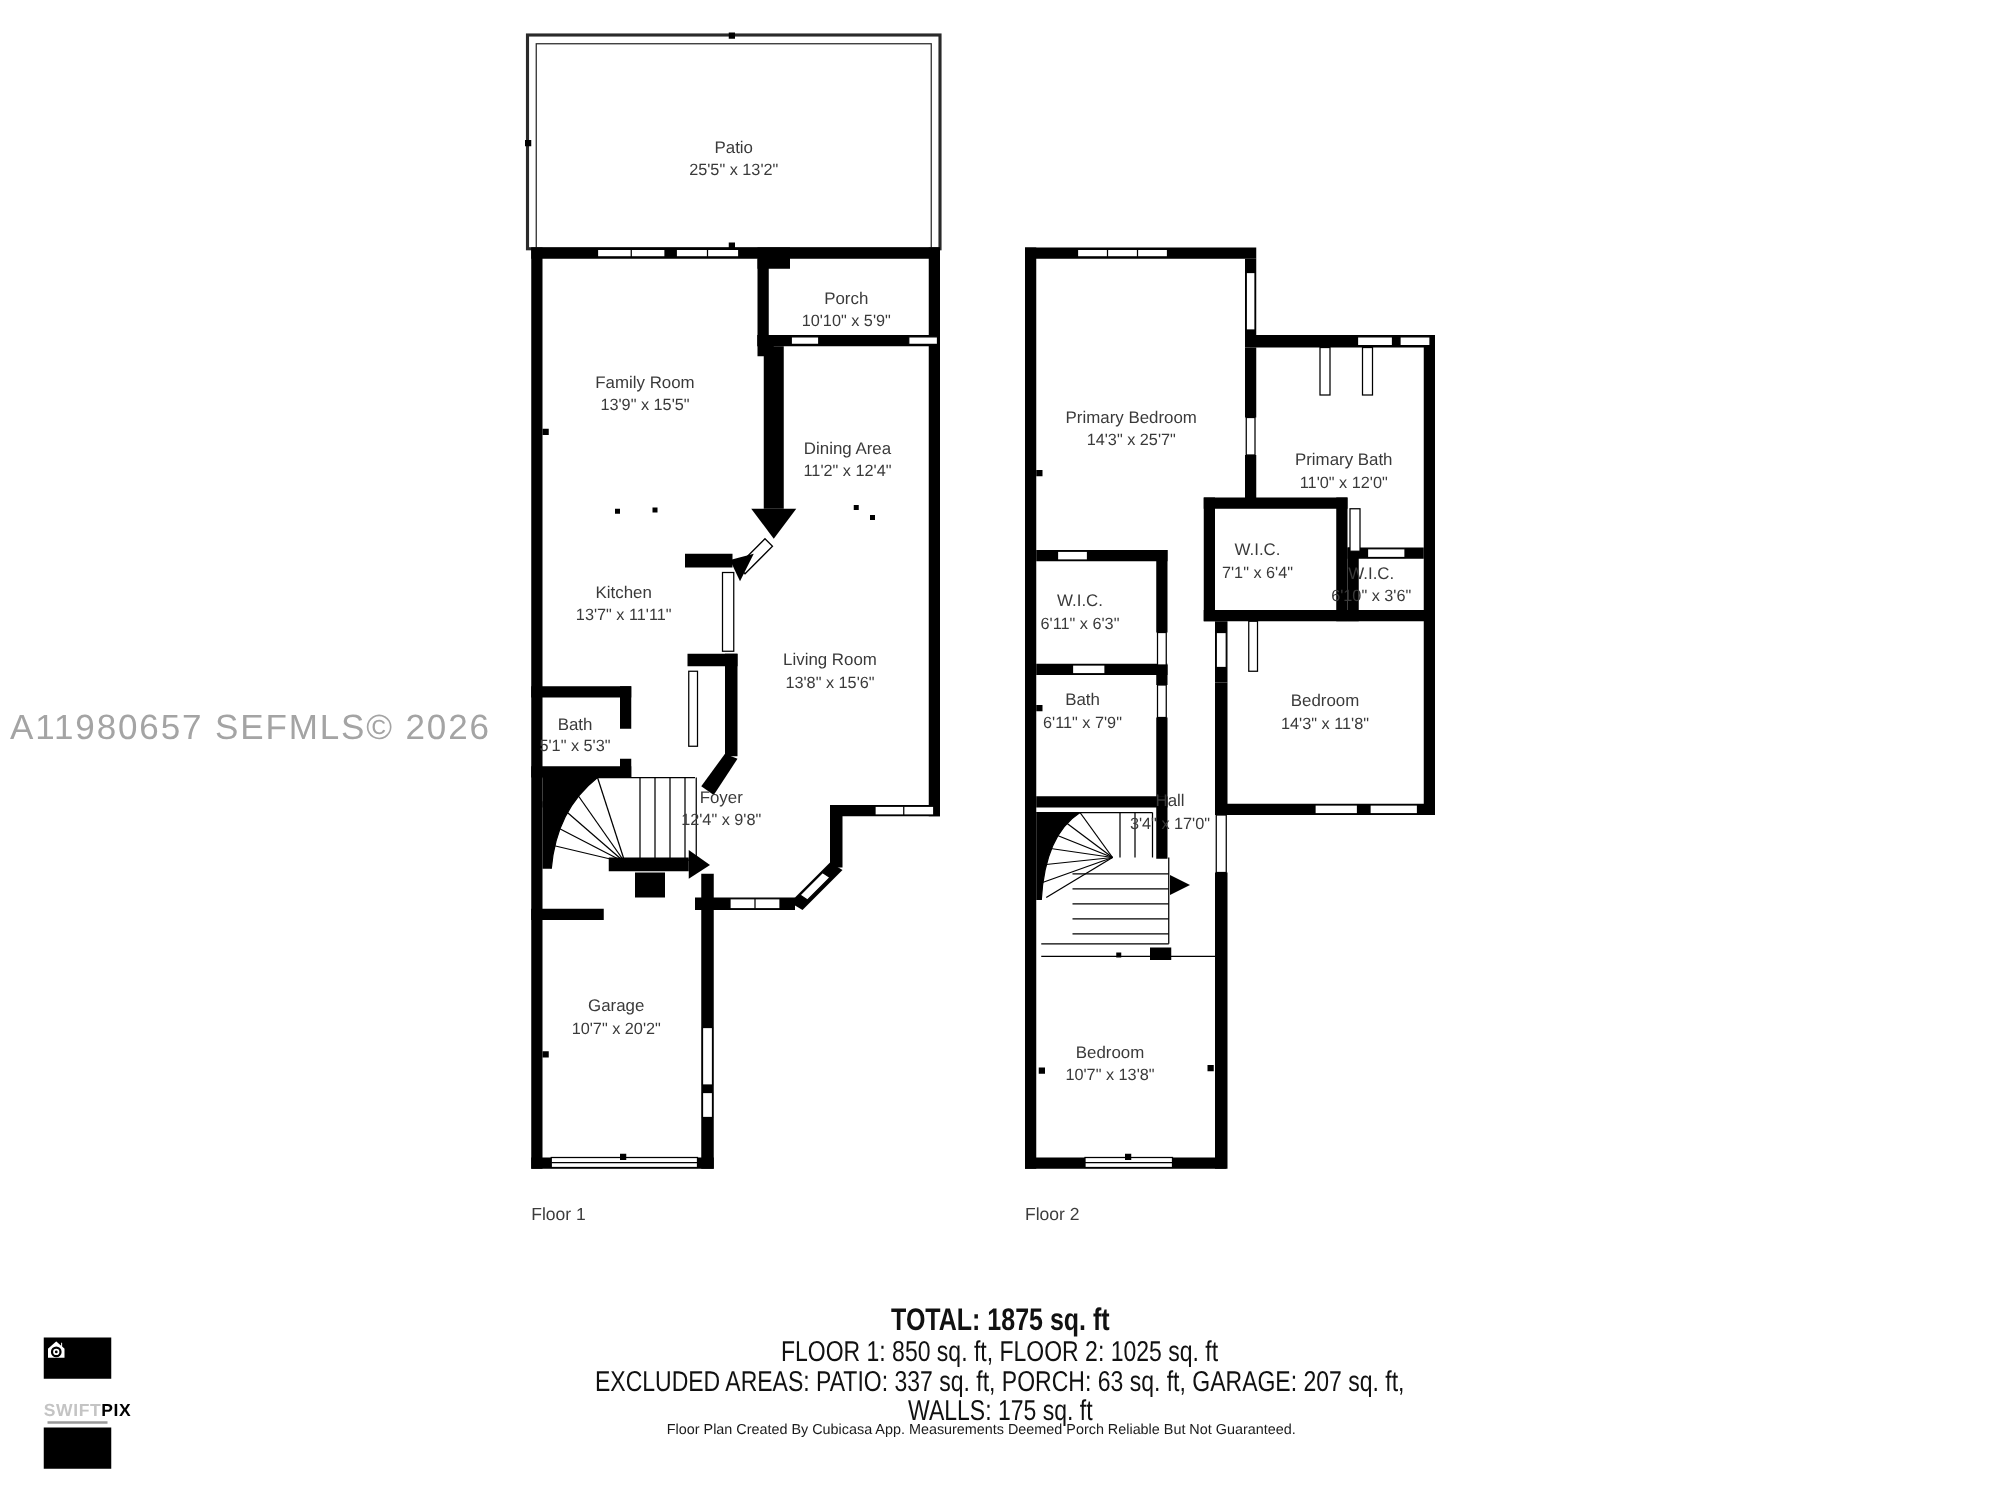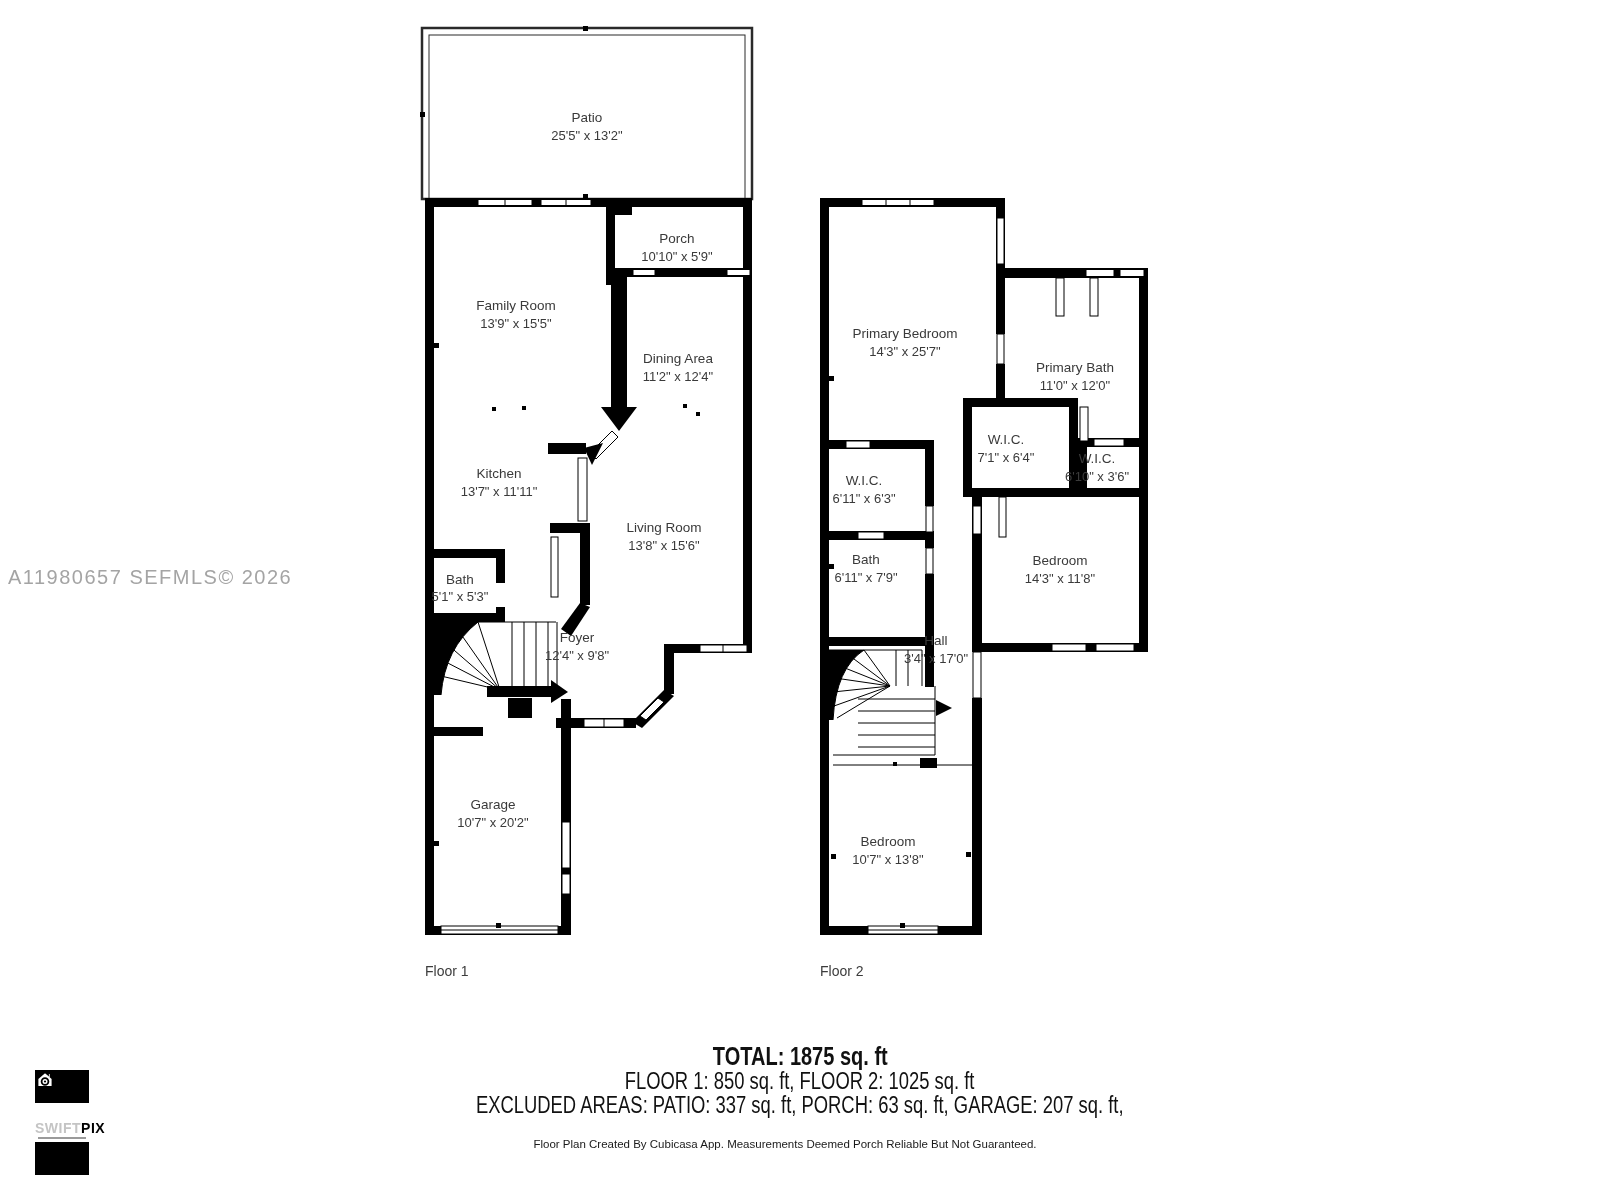--- a/index.html
+++ b/index.html
@@ -7,21 +7,21 @@
         font-family:"Liberation Sans", sans-serif;}
   svg{position:absolute;left:0;top:0;}
   svg .wall{fill:#000;}
   svg .thin{stroke:#000;stroke-width:1;fill:none;}
   svg .win{fill:#fff;stroke:#000;stroke-width:1;}
   svg .tick{fill:#000;}
   svg text{font-family:"Liberation Sans", sans-serif;fill:#3a3a3a;}
   svg text.rname{font-size:13.5px;text-anchor:middle;}
   svg text.rdims{font-size:13px;text-anchor:middle;}
   svg text.flabel{font-size:14px;text-anchor:start;fill:#3c3c3c;}
-  .watermark{position:absolute;left:8px;top:566px;font-size:20px;color:#a4a4a4;
+  .watermark{position:absolute;left:8px;top:566px;font-size:28px;color:#a4a4a4;
              letter-spacing:1.5px;white-space:nowrap;}
   .summary{position:absolute;left:0;top:1042px;width:1600px;text-align:center;color:#111;}
   .summary .sline{line-height:23.5px;white-space:nowrap;}
   .summary .sline span{display:inline-block;transform:scaleX(0.8);transform-origin:center;}
   .summary .total{font-size:25px;font-weight:bold;line-height:28px;}
   .summary .sub{font-size:23px;}
   .footnote{position:absolute;left:0;top:1138px;width:1570px;text-align:center;
             font-size:11.5px;color:#1a1a1a;}
   .logo{position:absolute;left:35px;top:1070px;width:54px;text-align:center;}
   .logo .bar{width:54px;height:33px;background:#000;}
@@ -280,20 +280,21 @@
     <text class="flabel" x="820" y="976">Floor 2</text>
   </g>
 </svg>
 
 <div class="watermark">A11980657  SEFMLS© 2026</div>
 
 <div class="summary">
   <div class="sline total"><span>TOTAL: 1875 sq. ft</span></div>
   <div class="sline sub"><span>FLOOR 1: 850 sq. ft, FLOOR 2: 1025 sq. ft</span></div>
   <div class="sline sub"><span>EXCLUDED AREAS: PATIO: 337 sq. ft, PORCH: 63 sq. ft, GARAGE: 207 sq. ft,</span></div>
+  <div class="sline sub"><span>WALLS: 175 sq. ft</span></div>
 </div>
 
 <div class="footnote">Floor Plan Created By Cubicasa App. Measurements Deemed Porch Reliable But Not Guaranteed.</div>
 
 <div class="logo">
   <div class="bar"></div>
   <div class="icon-wrap">
     <svg width="20" height="18" viewBox="0 0 20 18">
       <path d="M2.5,17 V8.5 L10,2 L13,4.6 V3.2 h2.6 v3.6 L17.5,8.5 V17 Z" fill="#fff" stroke="#000" stroke-width="1.8"></path>
       <circle cx="10" cy="11.5" r="3.4" fill="#fff" stroke="#000" stroke-width="1.8"></circle>

